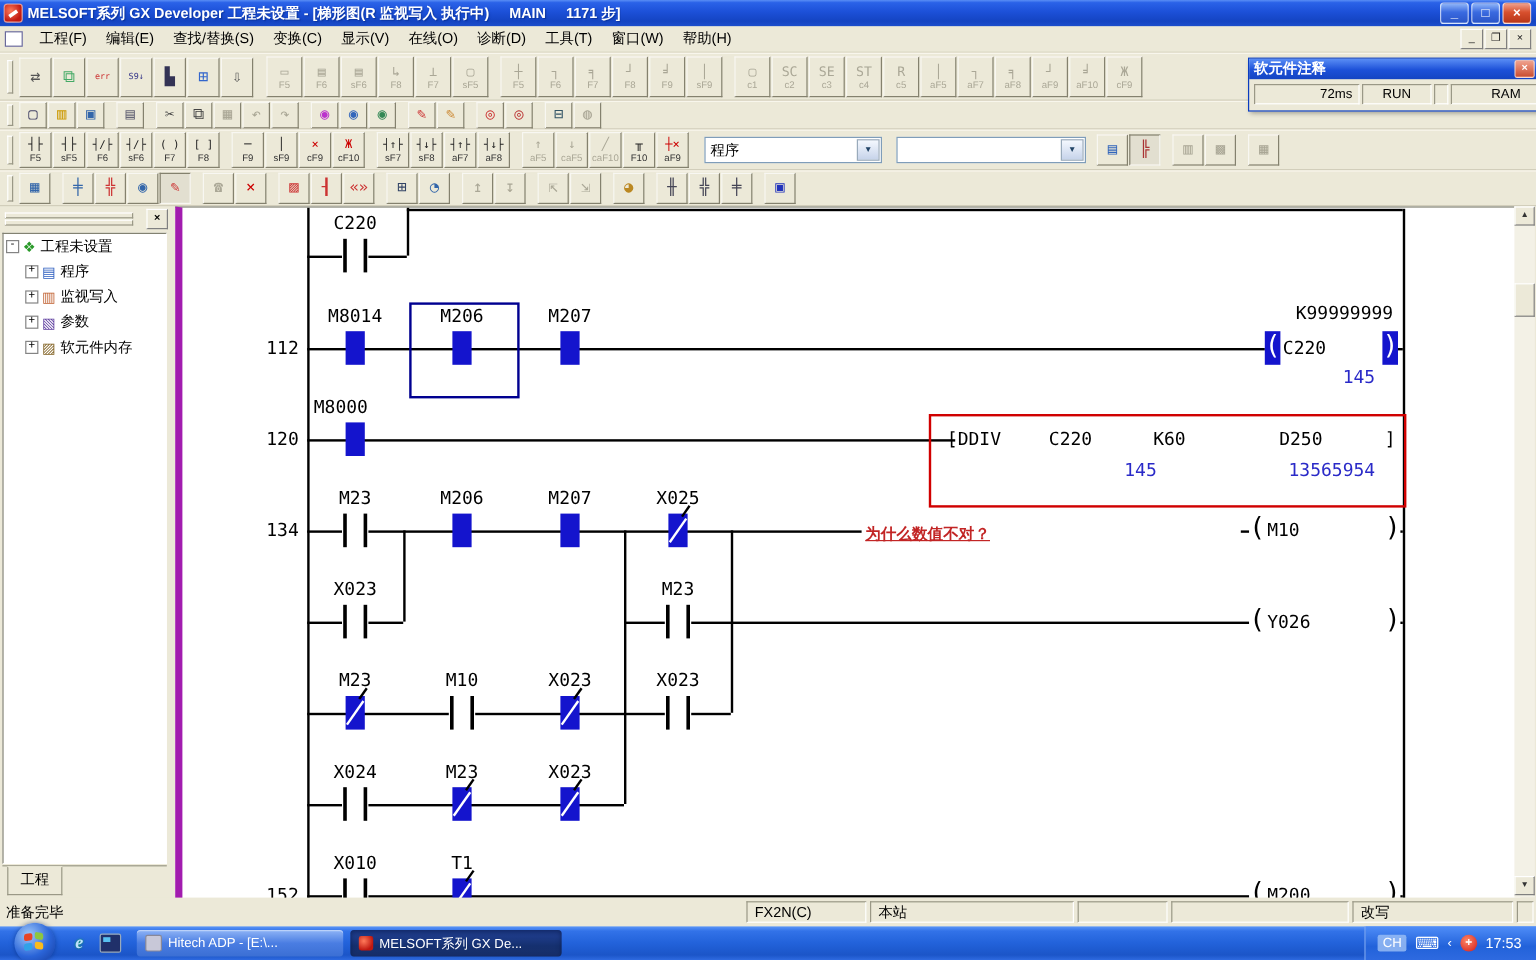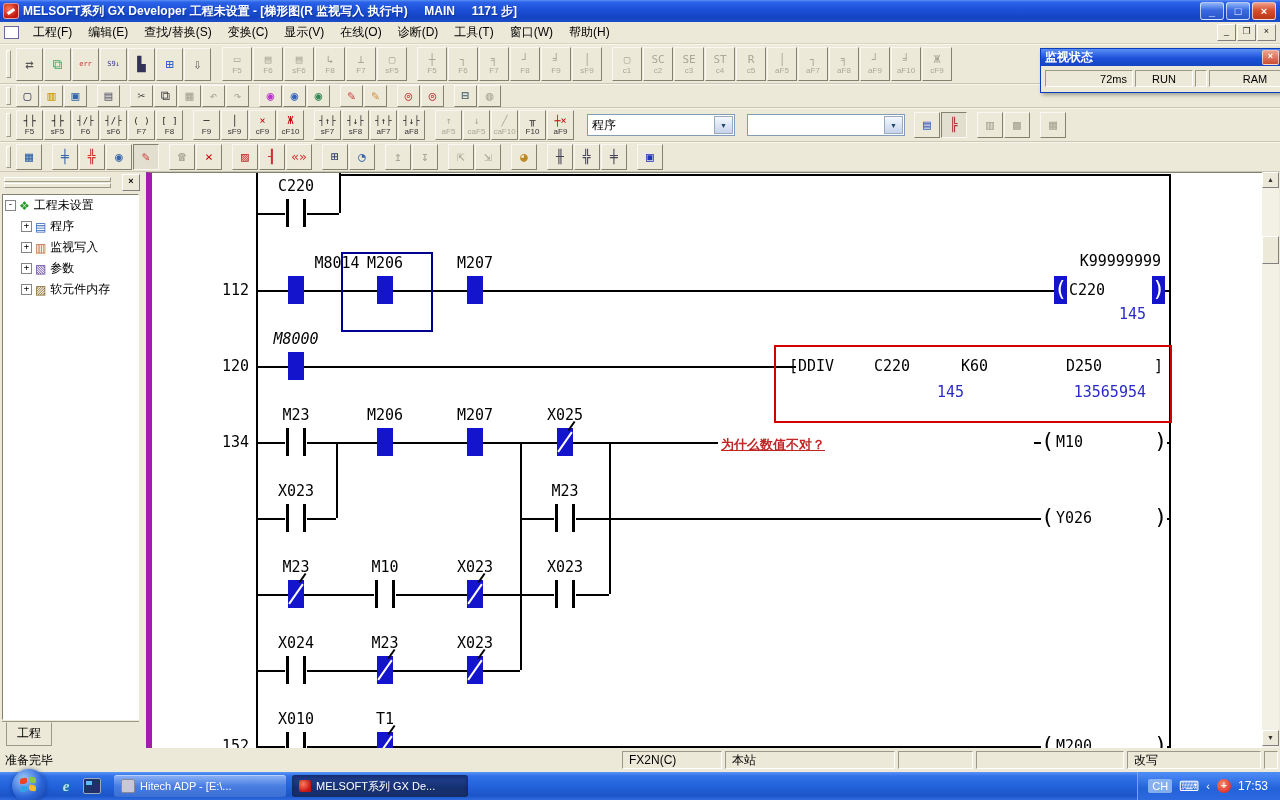--- a/index.html
+++ b/index.html
@@ -578,27 +578,27 @@
           <div class="lwh" style="left: 104px; top: 573px; width: 785px;"></div>
           <div class="lwh" style="left: 1013px; top: 573px; width: 4px;"></div>
           <div class="lwv" style="left: 104px; top: 0px; height: 576px;"></div>
           <div class="lwv" style="left: 1017px; top: 1px; height: 575px;"></div>
           <div class="lwv" style="left: 187px; top: 0px; height: 40px;"></div>
           <div class="lwv" style="left: 184px; top: 269px; height: 76px;"></div>
           <div class="lwv" style="left: 368px; top: 269px; height: 228px;"></div>
           <div class="lwv" style="left: 457px; top: 269px; height: 152px;"></div>
           <div class="llbl" style="left: 144px; top: 4px;">C220</div>
           <div class="conoff" style="left: 133px; top: 26px;"></div>
-          <div class="llbl" style="left: 144px; top: 81px; margin-left: 41px;">M8014</div>
+          <div class="llbl" style="left: 144px; top: 81px;">M8014</div>
           <div class="conon" style="left: 136px; top: 103px;"></div>
           <div class="llbl" style="left: 233px; top: 81px;">M206</div>
           <div class="conon" style="left: 225px; top: 103px;"></div>
           <div class="llbl" style="left: 323px; top: 81px;">M207</div>
           <div class="conon" style="left: 315px; top: 103px;"></div>
-          <div class="llbl" style="left: 144px; top: 157px; font-style: italic;">M8000</div>
+          <div class="llbl" style="left: 132px; top: 157px;">M8000</div>
           <div class="conon" style="left: 136px; top: 179px;"></div>
           <div class="llbl" style="left: 144px; top: 233px;">M23</div>
           <div class="conoff" style="left: 133px; top: 255px;"></div>
           <div class="llbl" style="left: 233px; top: 233px;">M206</div>
           <div class="conon" style="left: 225px; top: 255px;"></div>
           <div class="llbl" style="left: 323px; top: 233px;">M207</div>
           <div class="conon" style="left: 315px; top: 255px;"></div>
           <div class="llbl" style="left: 413px; top: 233px;">X025</div>
           <div class="conon con-nc" style="left: 405px; top: 255px;">
             <div class="slw"></div>
@@ -718,21 +718,21 @@
       <span class="lang">CH</span>
       <span class="kbd">⌨</span>
       <span class="chev">‹</span>
       <span class="shield">+</span>
       <span class="clock">17:53</span>
     </span>
   </div>
 
   <div class="monwin">
     <div class="mtitle">
-      <span>监视状态</span>
+      <span>软元件注释</span>
       <span class="mclose">×</span>
     </div>
     <div class="mbody" id="monfields">
         <div class="mfield" style="width: 88px; justify-content: flex-end;">72ms</div>
         <div class="mfield" style="width: 58px; justify-content: center;">RUN</div>
         <div class="mfield" style="width: 10px; justify-content: center;"></div>
         <div class="mfield" style="width: 92px; justify-content: center;">RAM</div>
       </div>
   </div>
 

